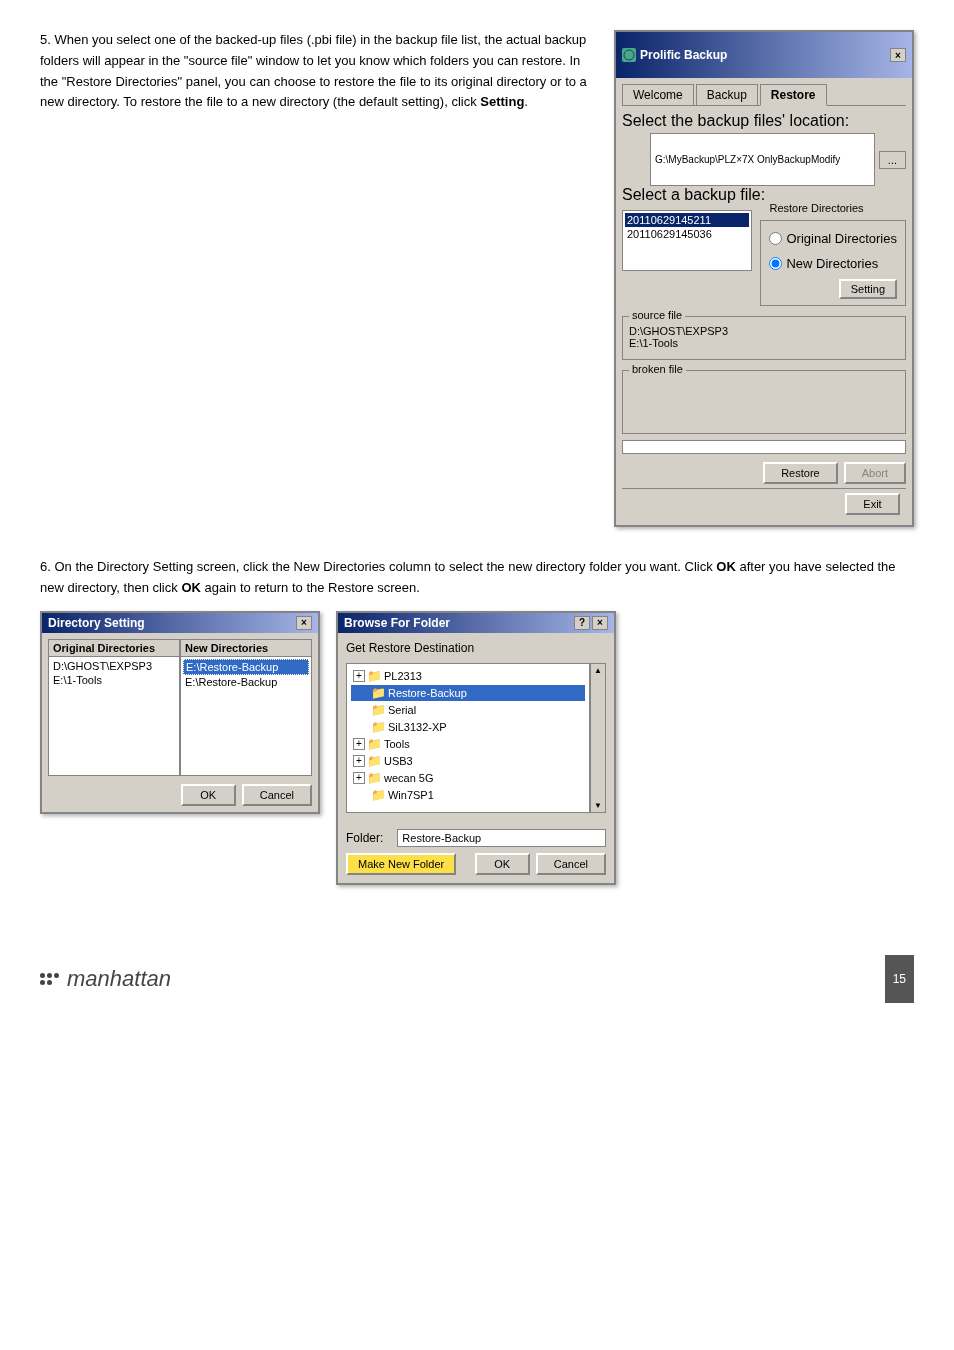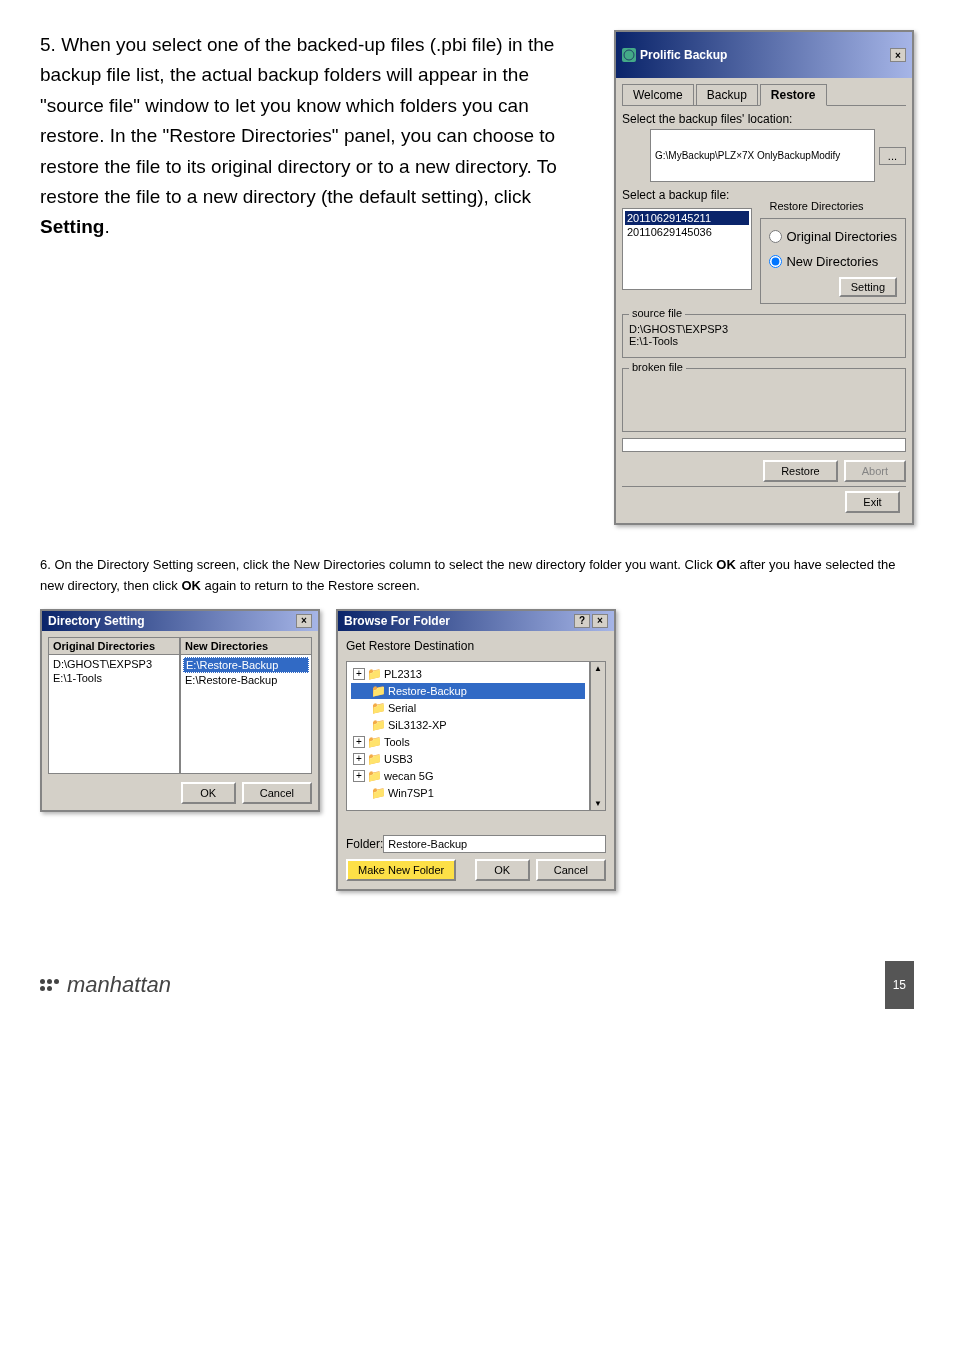--- a/index.html
+++ b/index.html
@@ -22,21 +22,21 @@
 
     
     .step-section {
       display: flex;
       gap: 20px;
       align-items: flex-start;
     }
 
     .step-text {
       flex: 1;
-      font-size: 19px;
+      font-size: 13px;
       line-height: 1.6;
     }
 
     .step-text strong {
       font-weight: bold;
     }
 
     
     .dialog-window {
       border: 2px solid #848484;
@@ -114,23 +114,22 @@
 
     .tab-item.active {
       background: #d4d0c8;
       border-bottom: 1px solid #d4d0c8;
       margin-bottom: -1px;
       font-weight: bold;
     }
 
     
     .form-label {
-      font-size: 12px;
+      font-size: 16px;
       margin-bottom: 3px;
-      margin-top: 6px;
     }
 
     .form-row {
       display: flex;
       gap: 4px;
       align-items: center;
     }
 
     .text-input {
       background: #fff;
@@ -153,21 +152,21 @@
     .backup-panel {
       display: flex;
       gap: 8px;
       margin-top: 6px;
     }
 
     .file-listbox {
       flex: 1;
       background: #fff;
       border: 1px solid #848484;
-      height: 82px;
+      height: 61px;
       padding: 2px;
       font-size: 11px;
     }
 
     .file-listbox div {
       padding: 1px 2px;
     }
 
     .file-listbox div.selected {
       background: #0a246a;
@@ -406,22 +405,22 @@
     }
 
     .folder-yellow {
       color: #f0c040;
       font-size: 12px;
     }
 
     .browse-folder-row {
       display: flex;
       align-items: center;
-      gap: 0;
-      margin-top: 24px;
+      gap: 14px;
+      margin-top: 16px;
       font-size: 12px;
     }
 
     .folder-field {
       flex: 1;
       background: #fff;
       border: 1px solid #848484;
       padding: 2px 4px;
       font-size: 11px;
     }

